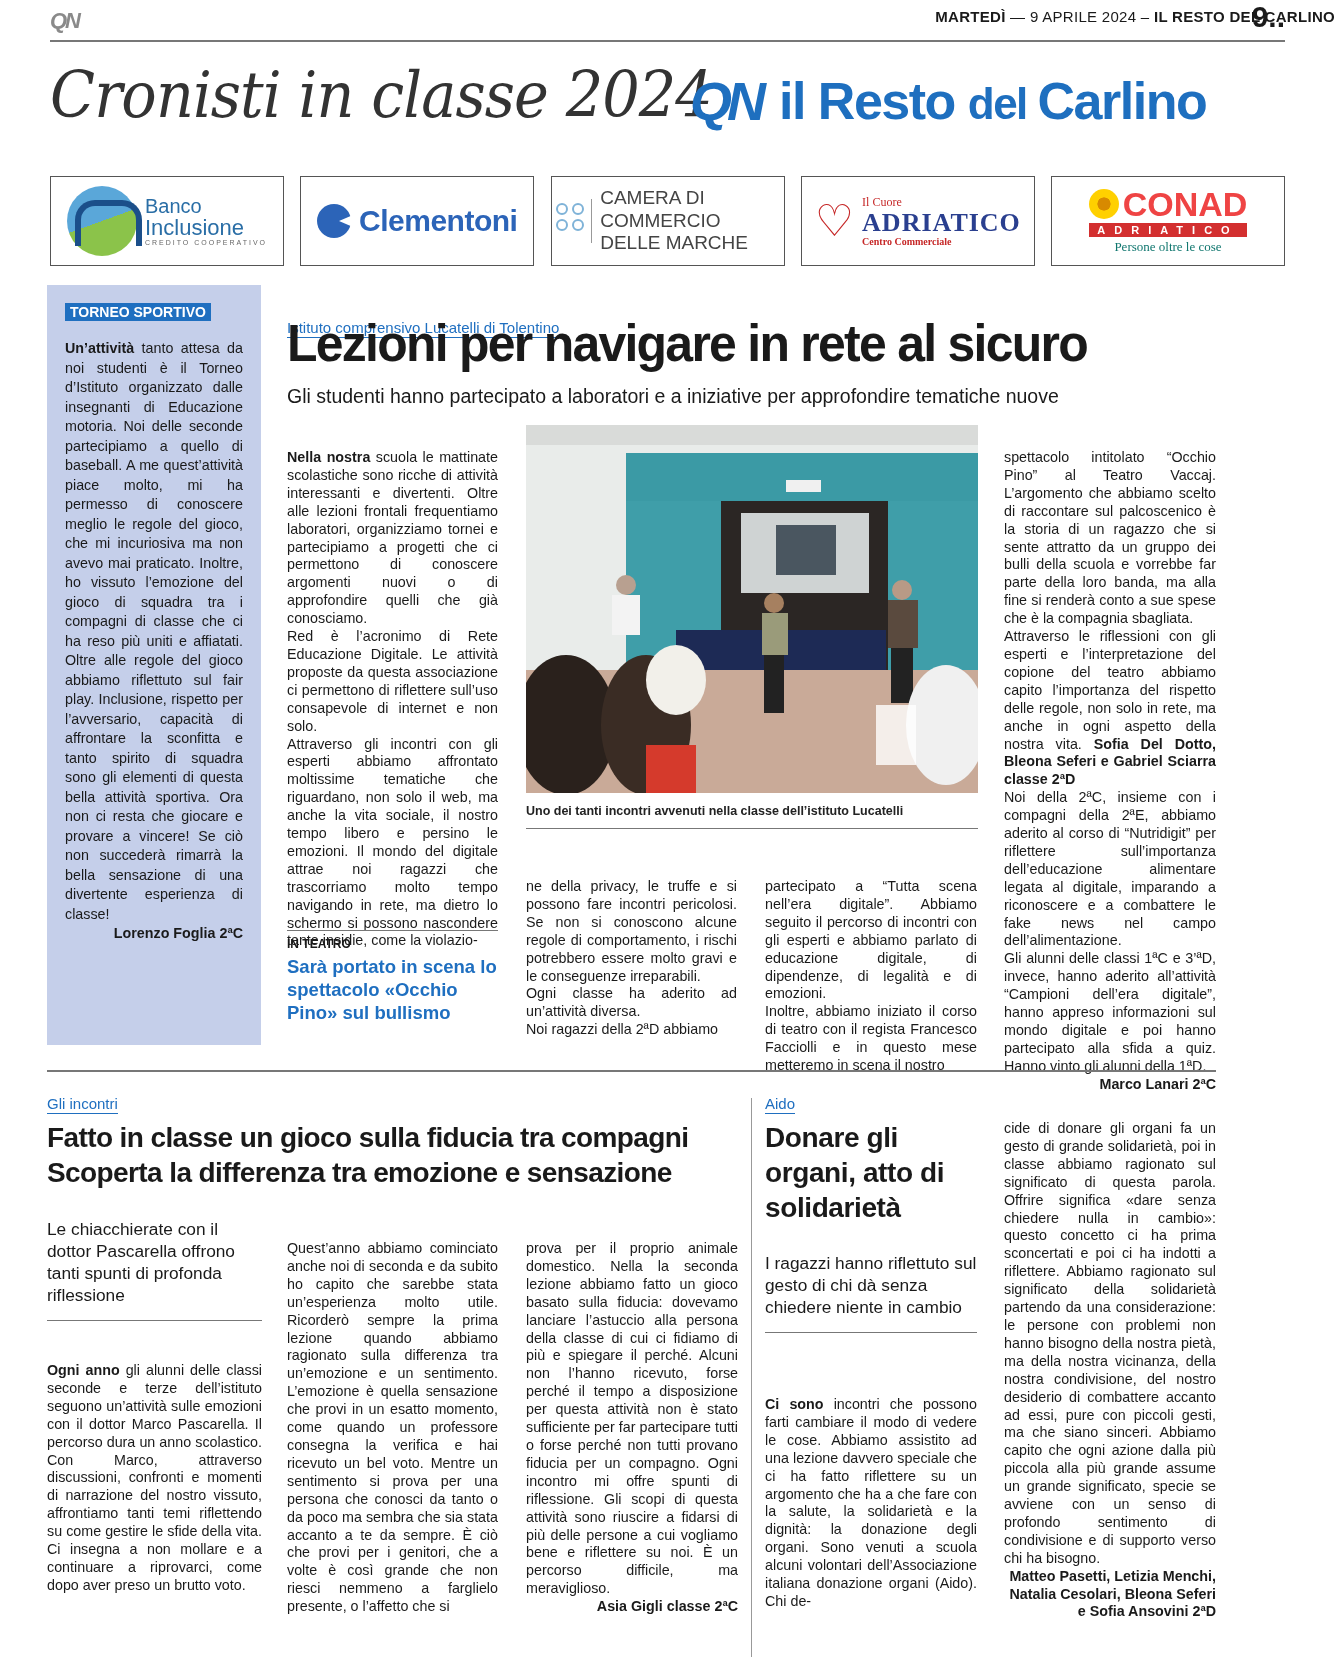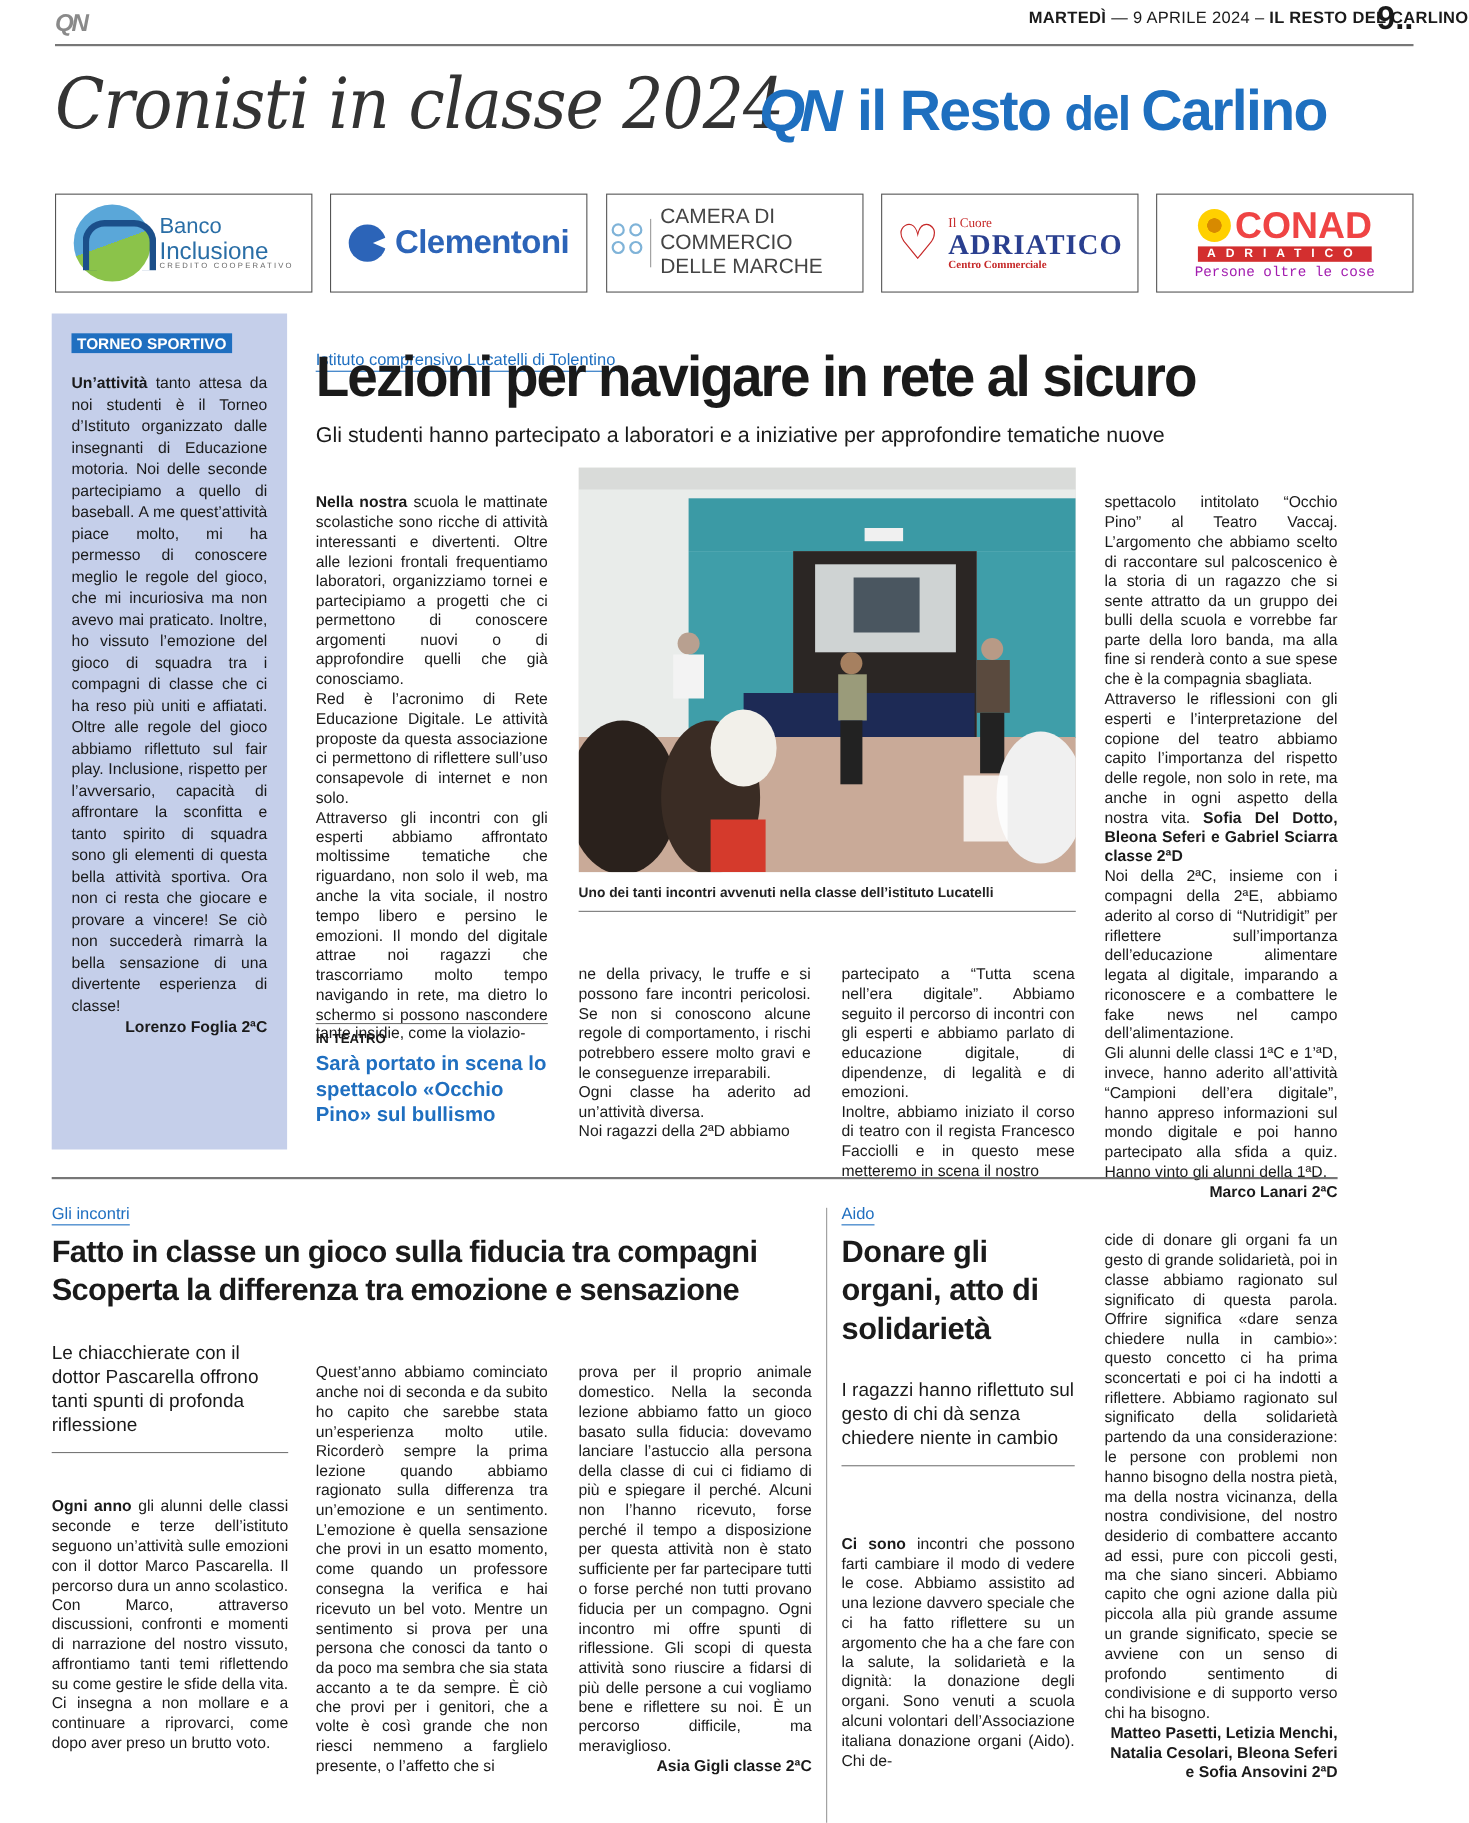--- a/index.html
+++ b/index.html
@@ -35,21 +35,21 @@
   .sp-cam .t { font-size: 19px; color: #444; line-height: 1.2; }
   .sp-adr .heart { font-size: 44px; color: #c62828; line-height: 1; }
   .sp-adr .t1 { font-size: 12px; color: #c62828; font-family: "Liberation Serif", serif; }
   .sp-adr .t2 { font-size: 26px; color: #2a3f8f; font-family: "Liberation Serif", serif; font-weight: 700; letter-spacing: 1px; line-height: 1; }
   .sp-adr .t3 { font-size: 10px; color: #c62828; font-family: "Liberation Serif", serif; font-weight: 700; }
   .sp-conad { flex-direction: column; gap: 2px; }
   .sp-conad .row { display: flex; align-items: center; gap: 4px; }
   .sp-conad .flower { width: 30px; height: 30px; border-radius: 50%; background: radial-gradient(circle,#d88a00 0 30%,#ffd000 32%); }
   .sp-conad .t1 { font-size: 34px; font-weight: 900; color: #ef4444; line-height: 1; }
   .sp-conad .t2 { background: #d32f2f; color: #fff; font-size: 11px; font-weight: 700; letter-spacing: 9px; padding: 1px 8px; }
-  .sp-conad .t3 { font-family: Liberation Mono, monospace; font-size: 13px; color: #a21caf; }
+  .sp-conad .t3 { font-family: Liberation Serif, serif; font-size: 13px; color: #0f766e; }
 
   
   .sidebar { left: 47px; top: 285px; width: 214px; height: 760px; background: #c5cfea; padding: 18px 18px; }
   .kicker-badge { display: inline-block; background: #1f6fc0; color: #fff; font-weight: 700; font-size: 14px; padding: 1px 5px; }
   .side-title { font-size: 21px; font-weight: 700; line-height: 26px; margin-top: 8px; letter-spacing: -0.3px; }
   .side-body { margin-top: 18px; font-size: 14.3px; line-height: 19.5px; text-align: justify; }
   .byline { font-weight: 700; text-align: right; }
 
   
   .kicker-link { font-size: 15px; color: #1f6fc0; border-bottom: 1px solid #1f6fc0; display: inline-block; line-height: 18px; }
@@ -201,21 +201,21 @@
   <p>Noi ragazzi della 2ªD abbiamo</p>
 </div>
 <div class="abs col c3">
   <p>partecipato a “Tutta scena nell’era digitale”. Abbiamo seguito il percorso di incontri con gli esperti e abbiamo parlato di educazione digitale, di dipendenze, di legalità e di emozioni.</p>
   <p>Inoltre, abbiamo iniziato il corso di teatro con il regista Francesco Facciolli e in questo mese metteremo in scena il nostro</p>
 </div>
 <div class="abs col c4">
   <p>spettacolo intitolato “Occhio Pino” al Teatro Vaccaj. L’argomento che abbiamo scelto di raccontare sul palcoscenico è la storia di un ragazzo che si sente attratto da un gruppo dei bulli della scuola e vorrebbe far parte della loro banda, ma alla fine si renderà conto a sue spese che è la compagnia sbagliata.</p>
   <p><span>Attraverso le riflessioni con gli esperti e l’interpretazione del copione del teatro abbiamo capito l’importanza del rispetto delle regole, non solo in rete, ma anche in ogni aspetto della nostra vita. </span><b>Sofia Del Dotto, Bleona Seferi e Gabriel Sciarra classe 2ªD</b></p>
   <p>Noi della 2ªC, insieme con i compagni della 2ªE, abbiamo aderito al corso di “Nutridigit” per riflettere sull’importanza dell’educazione alimentare legata al digitale, imparando a riconoscere e a combattere le fake news nel campo dell’alimentazione.</p>
-  <p>Gli alunni delle classi 1ªC e 1’ªD, invece, hanno aderito all’attività “Campioni dell’era digitale”, hanno appreso informazioni sul mondo digitale e poi hanno partecipato alla sfida a quiz. Hanno vinto gli alunni della 1ªD.</p>
+  <p>Gli alunni delle classi 1ªC e 3’ªD, invece, hanno aderito all’attività “Campioni dell’era digitale”, hanno appreso informazioni sul mondo digitale e poi hanno partecipato alla sfida a quiz. Hanno vinto gli alunni della 1ªD.</p>
   <p class="byline">Marco Lanari 2ªC</p>
 </div>
 
 <div class="abs teatro">
   <div class="label">IN TEATRO</div>
   <div class="title">Sarà portato in scena lo spettacolo «Occhio Pino» sul bullismo</div>
 </div>
 
 <div class="abs rule-mid"></div>
 

